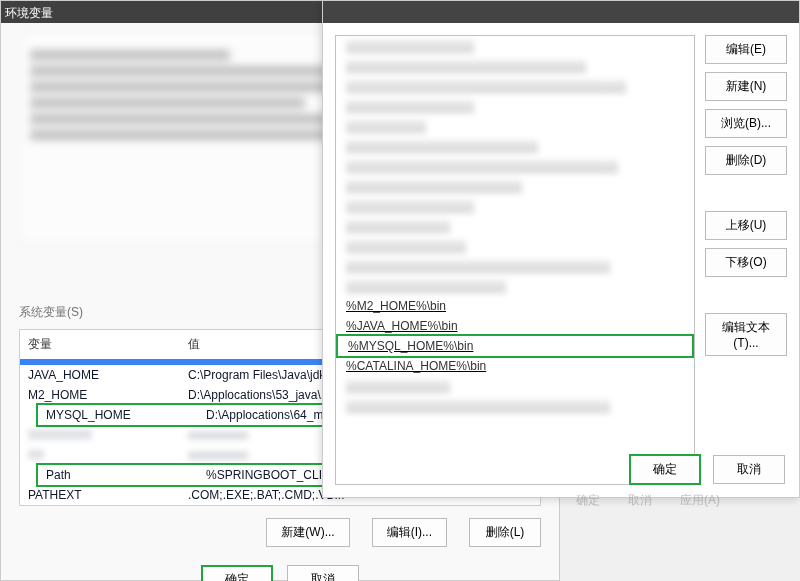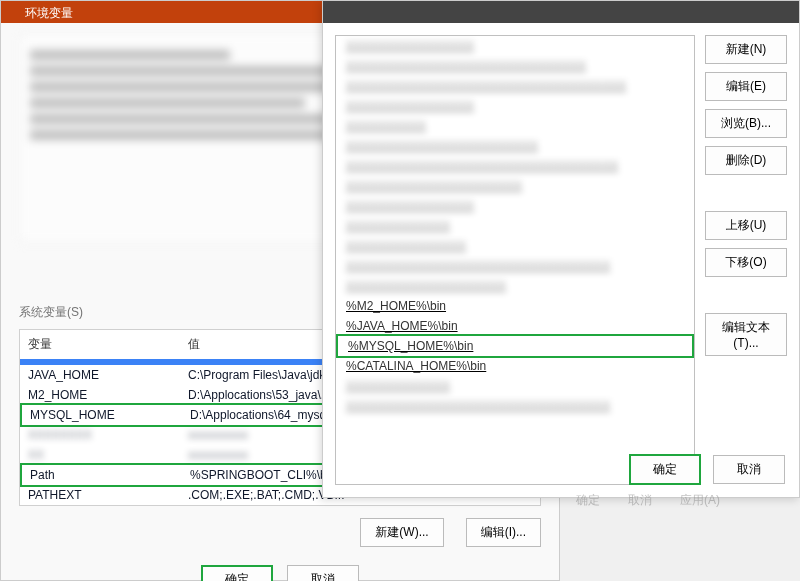--- a/index.html
+++ b/index.html
@@ -11,23 +11,23 @@
       height: 581px;
       overflow: hidden;
       position: relative;
     }
     .dialog {
       background: #fff;
       border: 1px solid #ccc;
       position: absolute;
     }
     .titlebar {
-      background: #c2410c;
+      background: #404040;
       color: #fff;
-      padding: 4px 24px;
+      padding: 4px 4px;
       font-size: 12px;
       height: 22px;
     }
     .env-dialog {
       left: 0; top: 0; width: 560px; height: 581px;
       background: #f9f9f9;
     }
     .env-body { padding: 10px 18px; }
     .user-section {
       border: 1px solid #ddd;
@@ -53,21 +53,21 @@
     .col-name { width: 160px; }
     .col-val { flex: 1; }
     .sysvar-row {
       display: flex;
       padding: 3px 8px;
       font-size: 12px;
       color: #0f172a;
       white-space: nowrap;
       overflow: hidden;
     }
-    .highlight-row { border: 2px solid #1fa63e; margin: -2px 0; }
+    .highlight-row { border: 2px solid #1fa63e; margin: -2px 16px; }
     .blur-row { filter: blur(3px); opacity: 0.5; }
     .btn {
       background: #fdfdfd;
       border: 1px solid #bbb;
       padding: 5px 14px;
       font-size: 12px;
       cursor: pointer;
       min-width: 72px;
     }
     .btn-row { display: flex; gap: 22px; justify-content: flex-end; margin-top: 12px; }
@@ -164,20 +164,21 @@
         <div class="col-val">%SPRINGBOOT_CLI%\bin...</div>
       </div>
       <div class="sysvar-row">
         <div class="col-name">PATHEXT</div>
         <div class="col-val">.COM;.EXE;.BAT;.CMD;.VB...</div>
       </div>
     </div>
     <div class="btn-row">
       <button class="btn">新建(W)...</button>
       <button class="btn">编辑(I)...</button>
+      <button class="btn">删除(L)</button>
     </div>
     <div class="big-btn-row">
       <button class="btn highlight-btn">确定</button>
       <button class="btn">取消</button>
     </div>
   </div>
 </div>
 
 <div class="dialog path-dialog">
   <div class="path-titlebar"></div>
@@ -197,22 +198,22 @@
       <div class="path-item blurred">XXXXXXXXXXXXXXXXXXXXXXXXXXXXXXXXX</div>
       <div class="path-item blurred">XXXXXXXXXXXXXXXXXXXX</div>
       <div class="path-item">%M2_HOME%\bin</div>
       <div class="path-item">%JAVA_HOME%\bin</div>
       <div class="path-item hi">%MYSQL_HOME%\bin</div>
       <div class="path-item">%CATALINA_HOME%\bin</div>
       <div class="path-item blurred">XXXXXXXXXXXXX</div>
       <div class="path-item blurred">XXXXXXXXXXXXXXXXXXXXXXXXXXXXXXXXX</div>
     </div>
     <div class="path-side">
+      <button class="btn">编辑(E)</button>
       <button class="btn">新建(N)</button>
-      <button class="btn">编辑(E)</button>
       <button class="btn">浏览(B)...</button>
       <button class="btn">删除(D)</button>
       <div class="side-gap"></div>
       <button class="btn">上移(U)</button>
       <button class="btn">下移(O)</button>
       <div class="side-gap"></div>
       <button class="btn">编辑文本(T)...</button>
     </div>
   </div>
   <div class="path-bottom">

